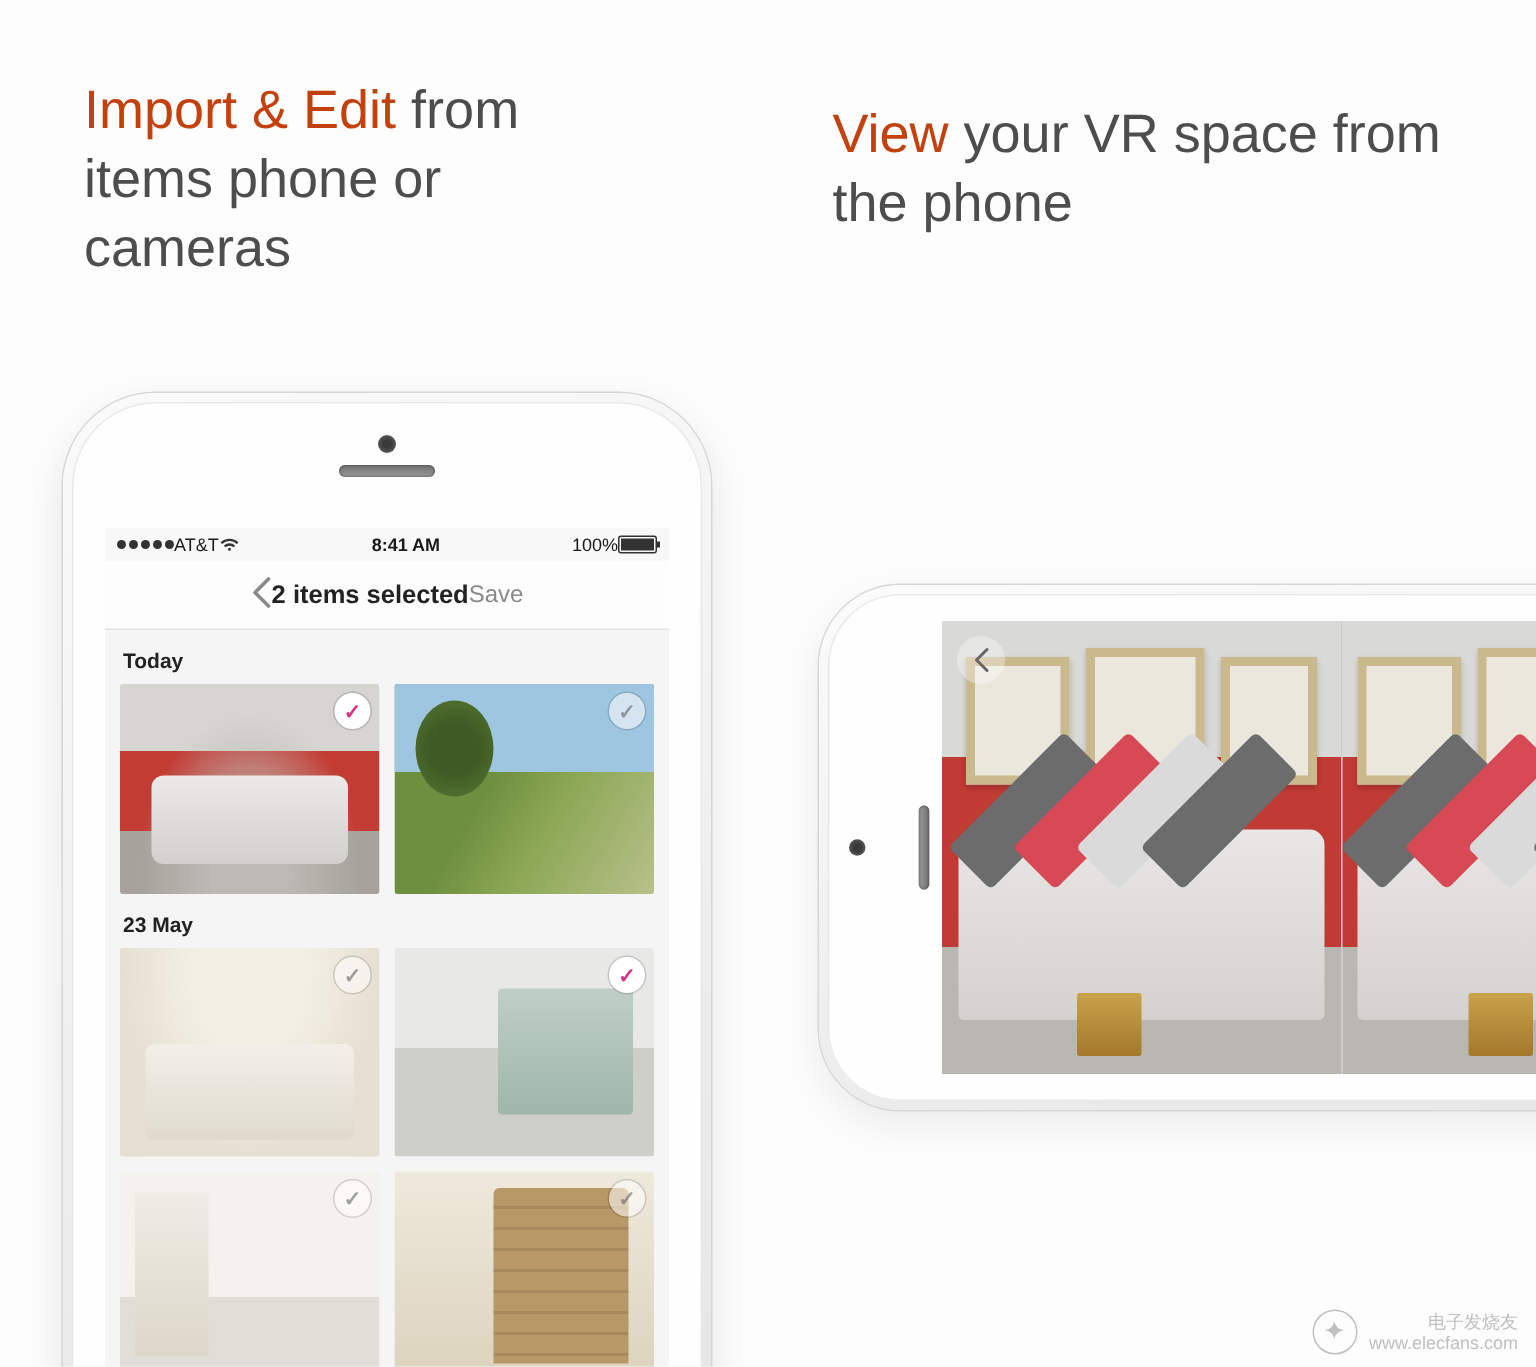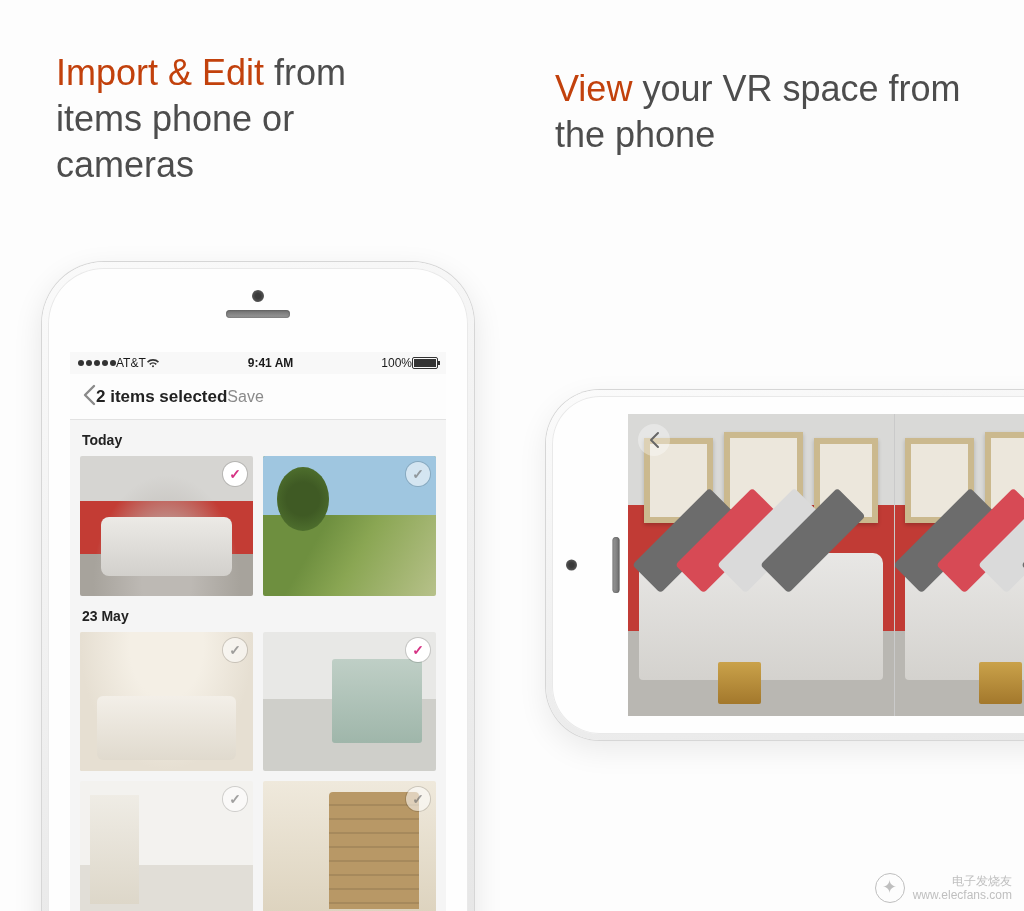--- a/index.html
+++ b/index.html
@@ -65,21 +65,21 @@
   .sb-left, .sb-right { display: flex; align-items: center; gap: 0; }
   .dots { display: flex; gap: 2px; }
   .dots span { width: 6px; height: 6px; border-radius: 50%; background: #333; }
   .wifi { width: 14px; height: 10px; position: relative; }
   .wifi svg { display: block; }
   .battery { width: 26px; height: 12px; border: 1px solid #333; border-radius: 2px; position: relative; }
   .battery::after { content:""; position:absolute; right:-3px; top:3px; width:2px; height:4px; background:#333; }
   .battery-fill { position:absolute; left:1px; top:1px; bottom:1px; width: 90%; background:#333; }
   
   .navbar {
-    height: 46px; display:flex; align-items:center; justify-content:flex-start;
+    height: 46px; display:flex; align-items:center; justify-content:center;
     padding: 0 12px; background:#fdfdfd; border-bottom:1px solid #e2e2e2;
   }
   .nav-back { font-size: 26px; color:#8a8a8a; line-height:1; }
   .nav-title { font-size: 17px; font-weight:600; color:#222; }
   .nav-save { font-size: 16px; color:#8a8a8a; }
   
   .gallery { padding: 0 10px; }
   .sec-title { font-size: 14px; font-weight:700; color:#222; margin: 12px 2px 8px; }
   .grid { display:grid; grid-template-columns: 1fr 1fr; gap: 10px; }
   .thumb { position:relative; width:100%; aspect-ratio: 1.24/1; border-radius:2px; overflow:hidden; }
@@ -221,21 +221,21 @@
               <span></span>
               <span></span>
             </span>
           <span>AT&amp;T</span>
           <span class="wifi">
             <svg viewBox="0 0 14 10" width="14" height="10">
                 <path d="M7 9.2a1 1 0 100-2 1 1 0 000 2zM3.2 5.8a5.4 5.4 0 017.6 0l-1.1 1.1a3.8 3.8 0 00-5.4 0zM1 3.6a8.5 8.5 0 0112 0l-1.1 1.1a6.9 6.9 0 00-9.8 0z" fill="#333"></path>
               </svg>
           </span>
         </div>
-        <div style="font-weight:600;">9:41 AM</div>
+        <div style="font-weight:600;">8:41 AM</div>
         <div class="sb-right">
           <span>100%</span>
           <span class="battery">
               <span class="battery-fill"></span>
             </span>
         </div>
       </div>
 
       <div class="navbar">
         <span class="nav-back">

